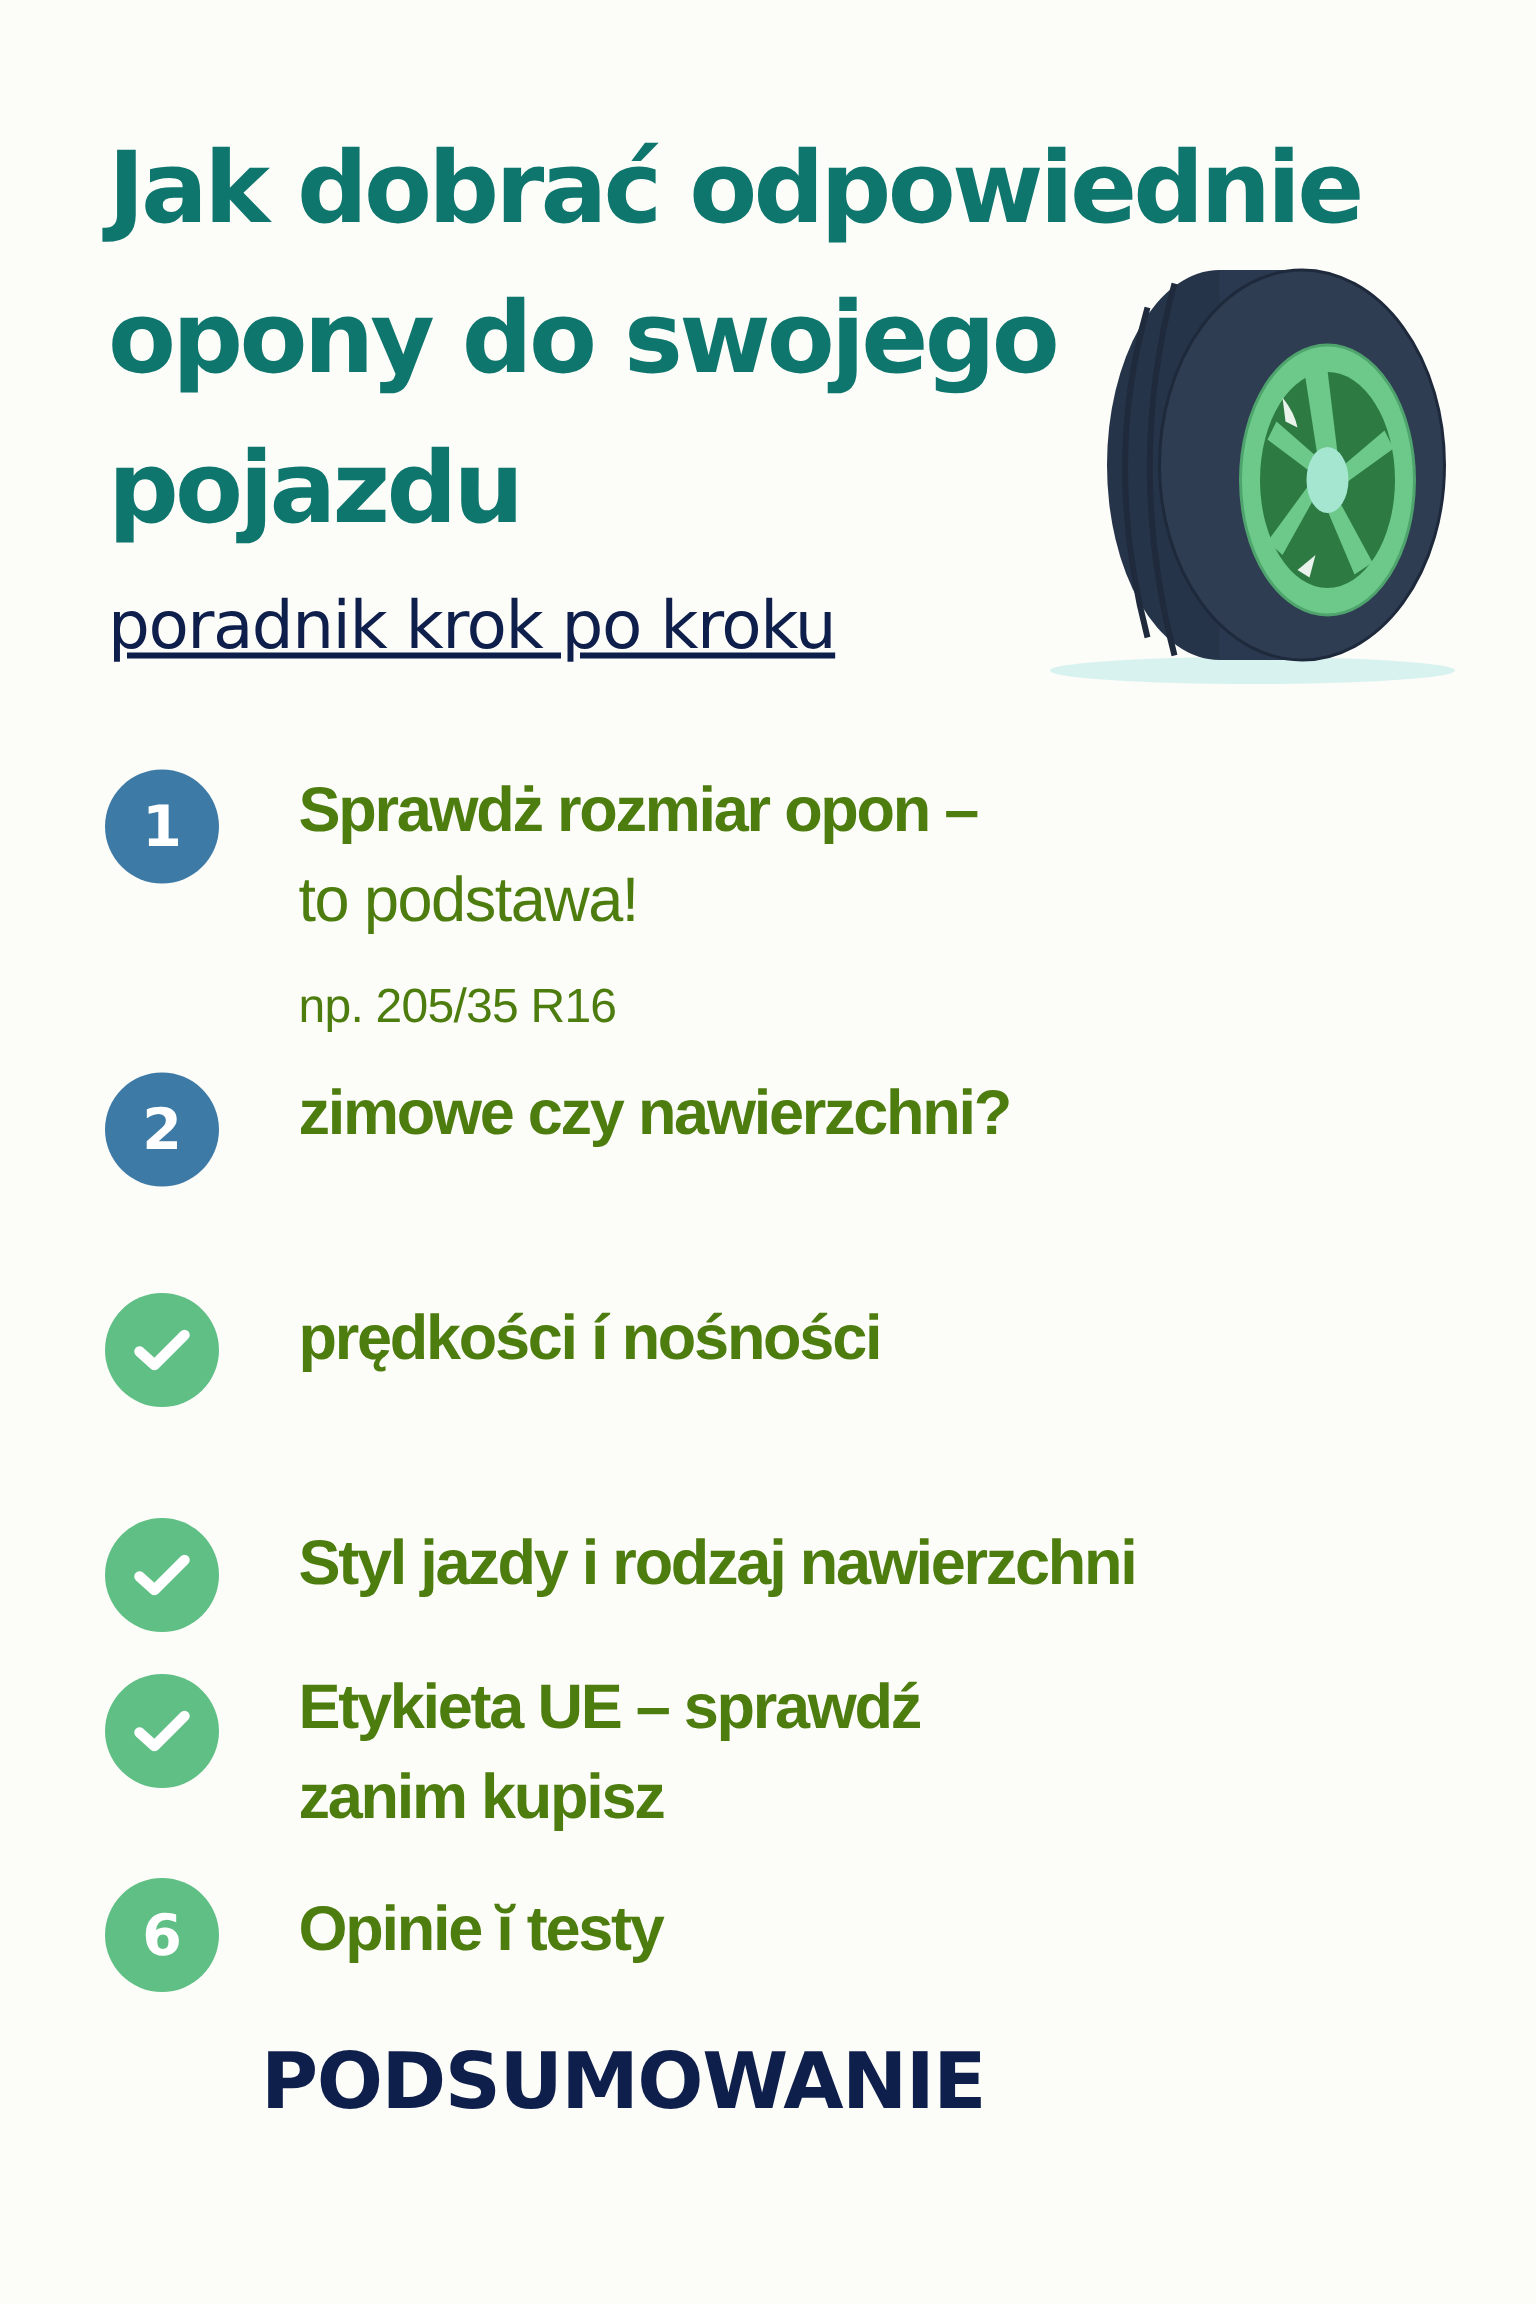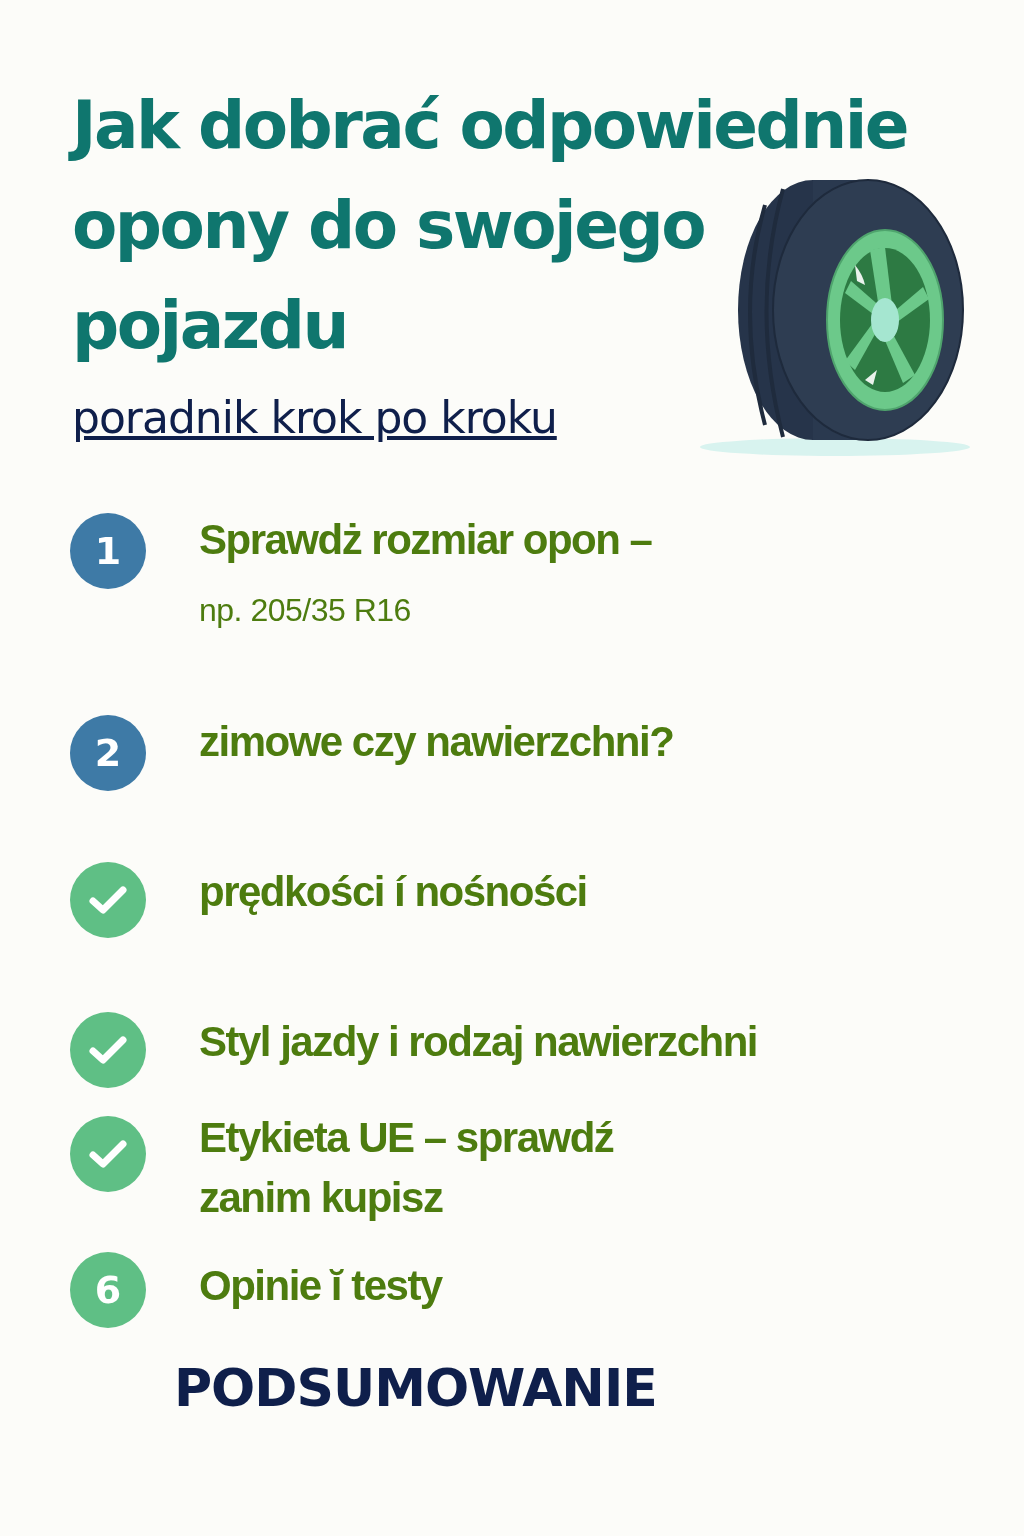--- a/index.html
+++ b/index.html
@@ -150,20 +150,21 @@
 </svg>
 
 <div class="steps">
 
   <div class="step" style="top:510px;">
     <div class="badge blue" style="top:3px;">
       <span>1</span>
     </div>
     <div class="step-text">
       <span class="line">Sprawdż rozmiar opon –</span>
+      <span class="line light">to podstawa!</span>
       <span class="note">np. 205/35 R16</span>
     </div>
   </div>
 
   <div class="step" style="top:712px;">
     <div class="badge blue" style="top:3px;">
       <span>2</span>
     </div>
     <div class="step-text">
       <span class="line">zimowe czy nawierzchni?</span>

